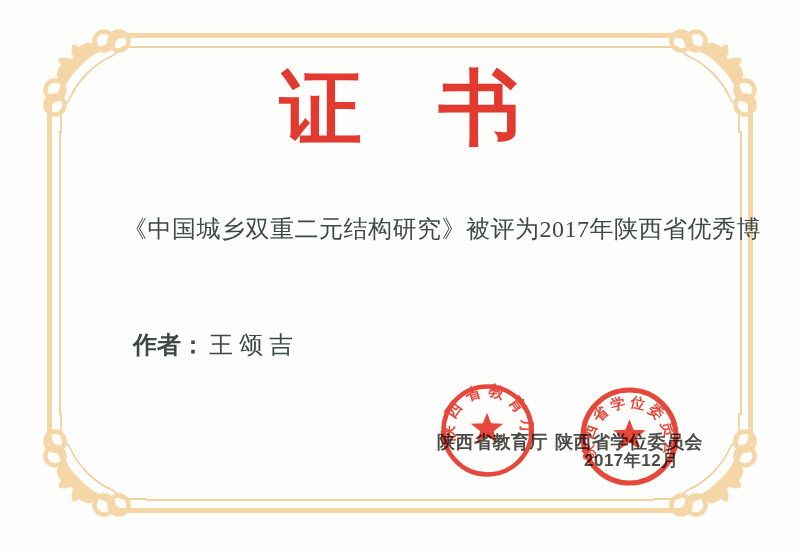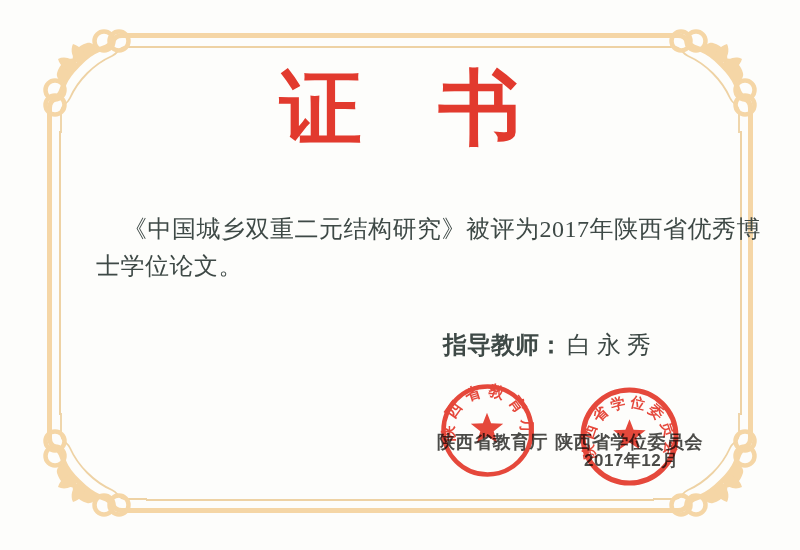--- a/index.html
+++ b/index.html
@@ -119,25 +119,24 @@
       <use href="#corner-orn"></use>
     </svg>
 
   <div class="title">
     <span class="char1">证</span>
     <span class="char2">书</span>
   </div>
 
   <div class="body-text">
     <div class="line line1">《中国城乡双重二元结构研究》被评为2017年陕西省优秀博</div>
-    <div class="line line2">士学位论文。</div>
   </div>
 
-  <div class="sig" id="sig-supervisor">
-    <span class="label">指导教师：</span><span class="name">白永秀</span>
+  <div class="sig" id="sig-author">
+    <span class="label">作者：</span><span class="name">王颂吉</span>
   </div>
 
   <div class="issuer" id="issuer-org1">陕西省教育厅</div>
   <div class="issuer" id="issuer-org2">陕西省学位委员会</div>
   <div class="issuer" id="issuer-date">2017年12月</div>
 
   <svg class="seal" id="seal-left" width="100" height="100" viewBox="0 0 100 100">
     <circle cx="50.5" cy="48.5" r="44" fill="none" stroke="#e5382b" stroke-width="4.5"></circle>
     <polygon fill="#e5382b" points="50,30.8 54.1,41.3 66.2,41.7 56.7,49.2 60,60.8 50,54 40,60.8 43.3,49.2 33.8,41.7 45.9,41.3"></polygon>
     <path id="arc-left" d="M20,63 A34,34 0 1 1 81,63" fill="none"></path>

